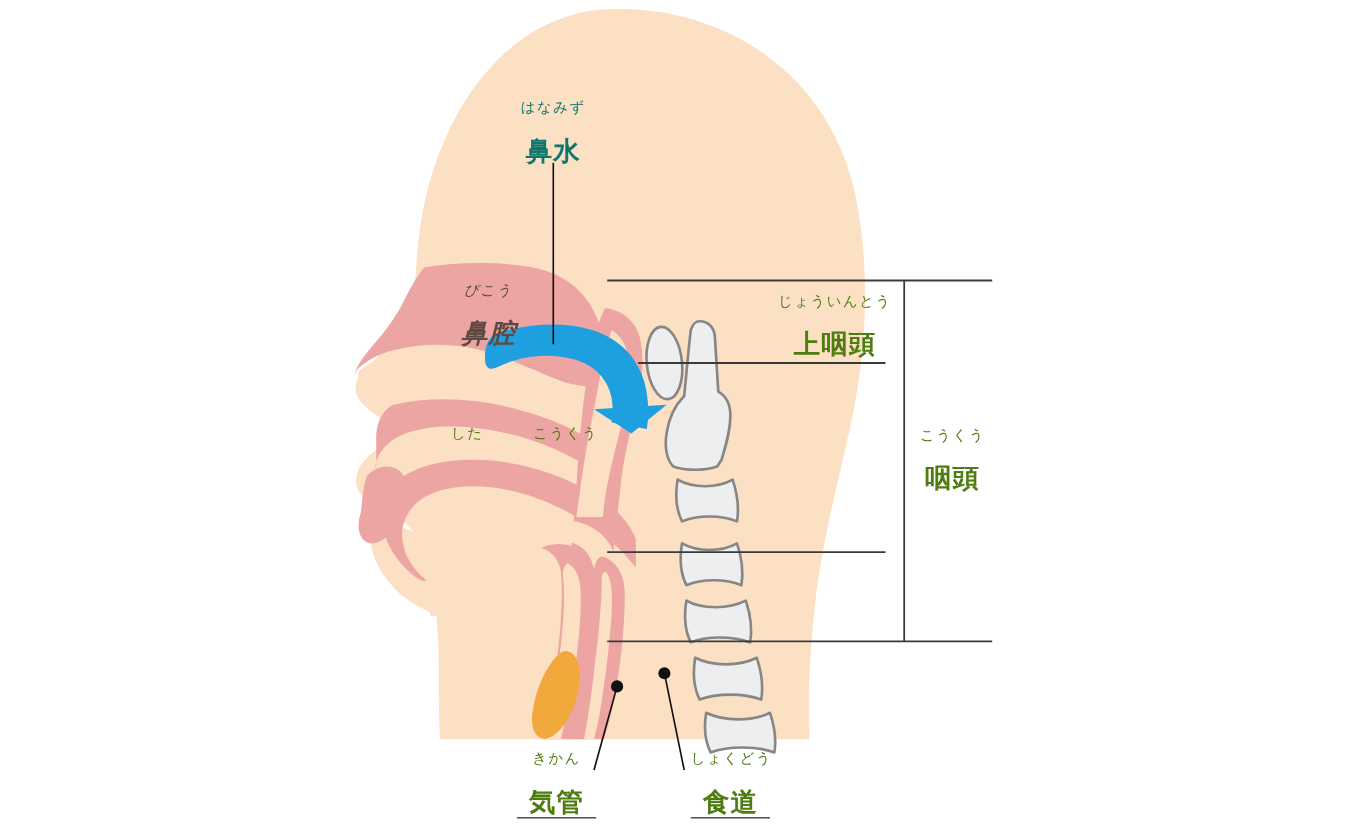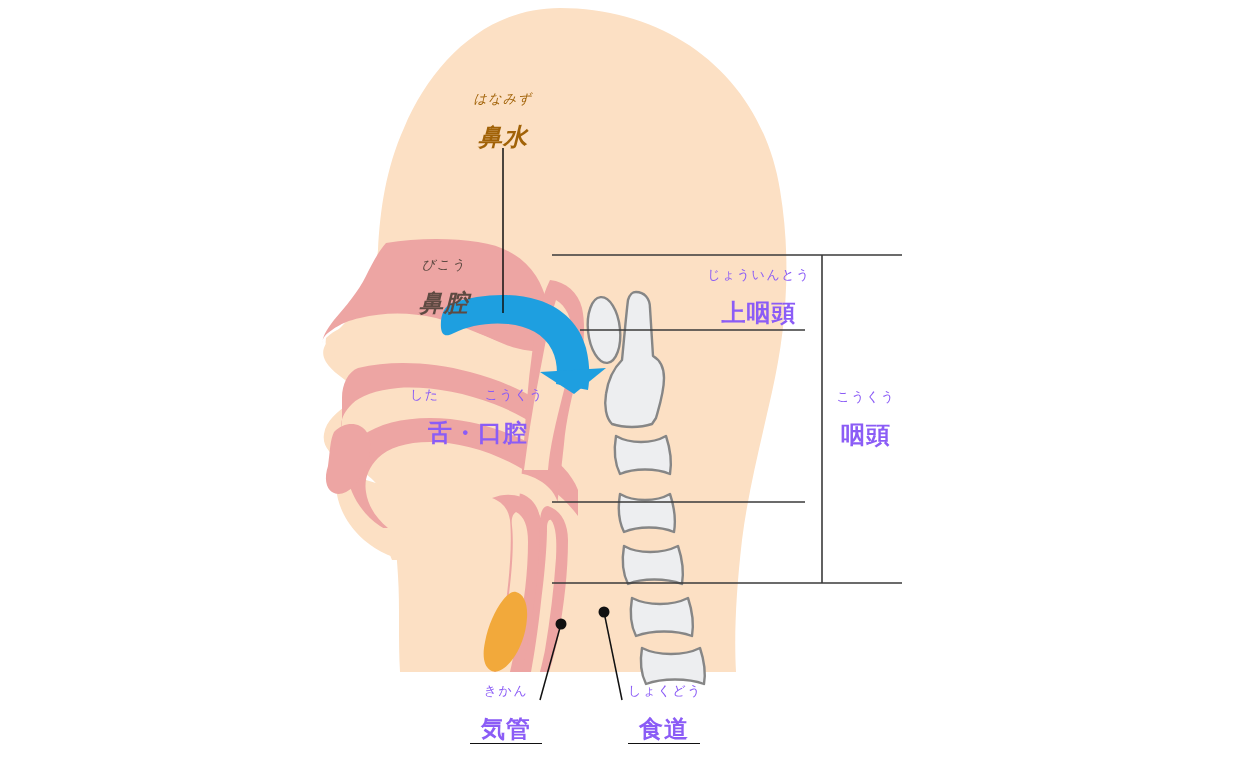--- a/index.html
+++ b/index.html
@@ -41,23 +41,23 @@
     font-weight: 500;
   }
   .base {
     display: block;
     font-size: 24px;
     font-weight: 600;
     letter-spacing: 1px;
     margin-top: 20px;
   }
   
-  .dark  .ruby, .dark  .base { color: #a16207; font-style: italic; }
+  .dark  .ruby, .dark  .base { color: #0f766e; }
   .brown .ruby, .brown .base { color: #5e4a42; }
-  .ink   .ruby, .ink   .base { color: #8b5cf6; }
+  .ink   .ruby, .ink   .base { color: #4d7c0f; }
 
   
   .underlined .base {
     border-bottom: 1.6px solid #111111;
     padding-bottom: 2px;
   }
 </style>
 </head>
 <body>
 
@@ -345,21 +345,20 @@
   <div class="lbl brown" style="left:386px; top:258px; width:116px;font-style:italic;">
     <span class="ruby">びこう</span>
     <span class="base">鼻腔</span>
   </div>
 
   <div class="lbl ink" style="left:406px; top:388px; width:144px;">
     <span class="ruby" style="display:flex; justify-content:space-between; padding:0 6px 0 4px;">
       <span>した</span>
       <span>こうくう</span>
     </span>
-    <span class="base">舌・口腔</span>
   </div>
 
   <div class="lbl ink" style="left:700px; top:268px; width:118px;">
     <span class="ruby">じょういんとう</span>
     <span class="base">上咽頭</span>
   </div>
 
 
 
   <div class="lbl ink" style="left:826px; top:390px; width:80px;">

